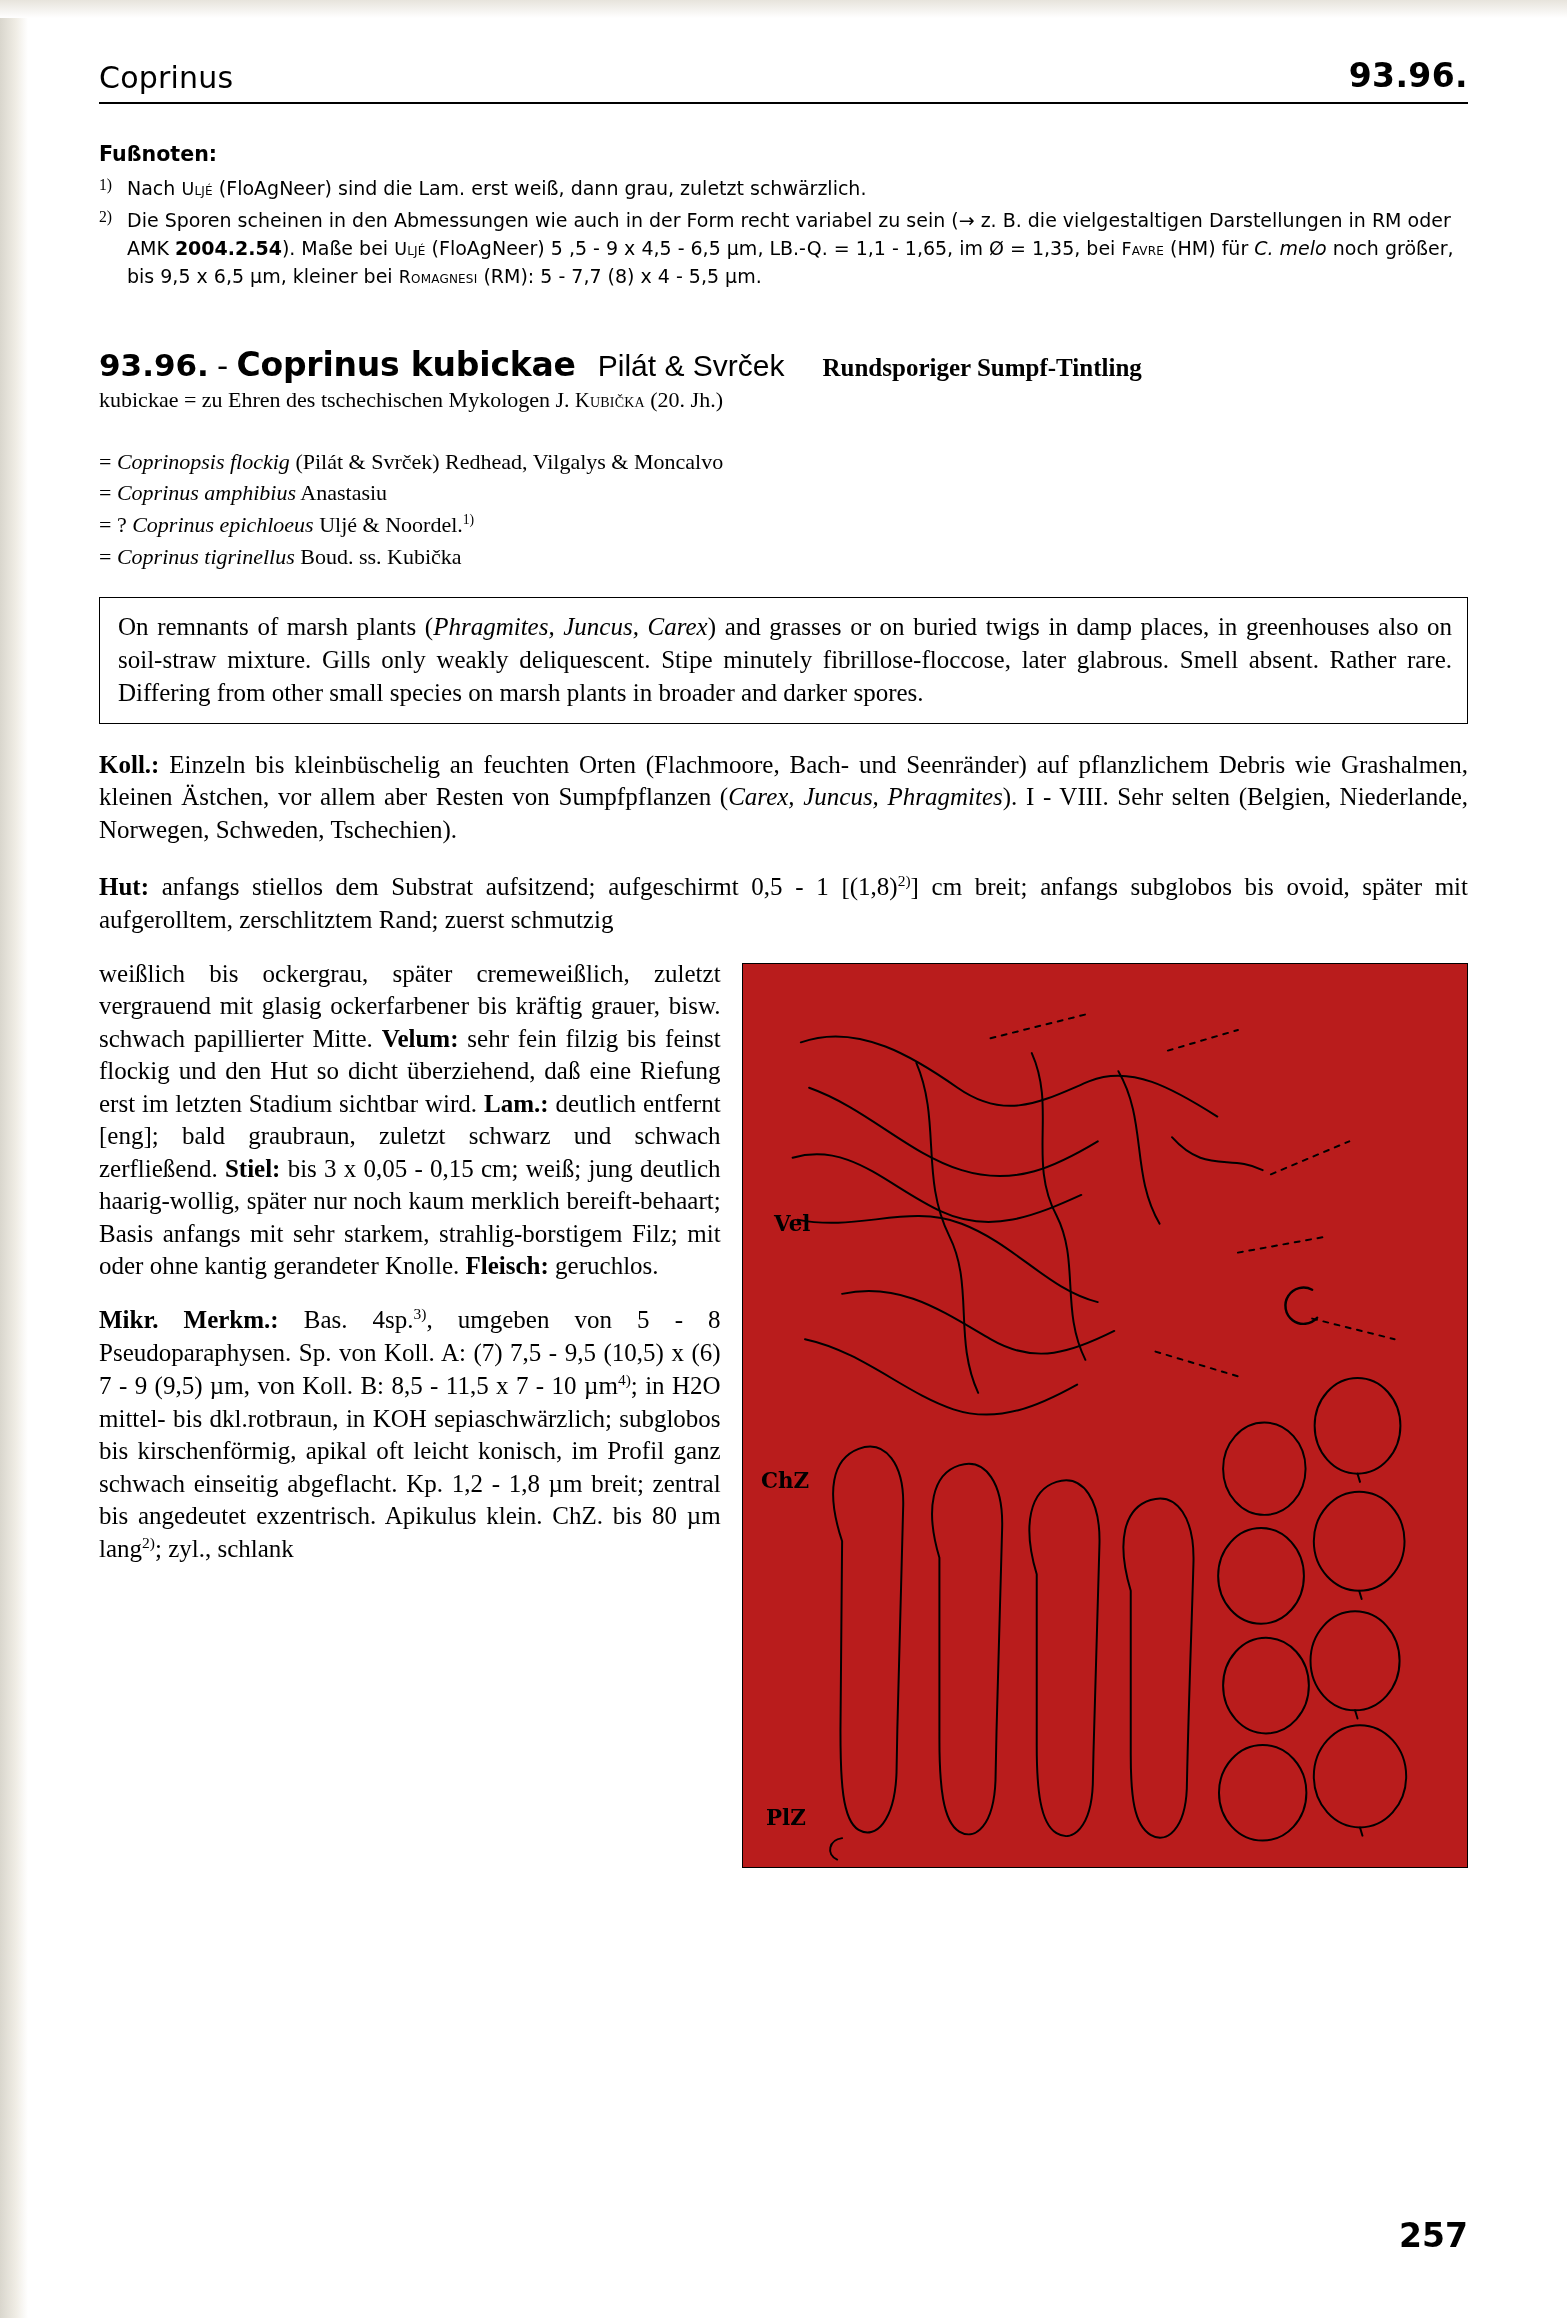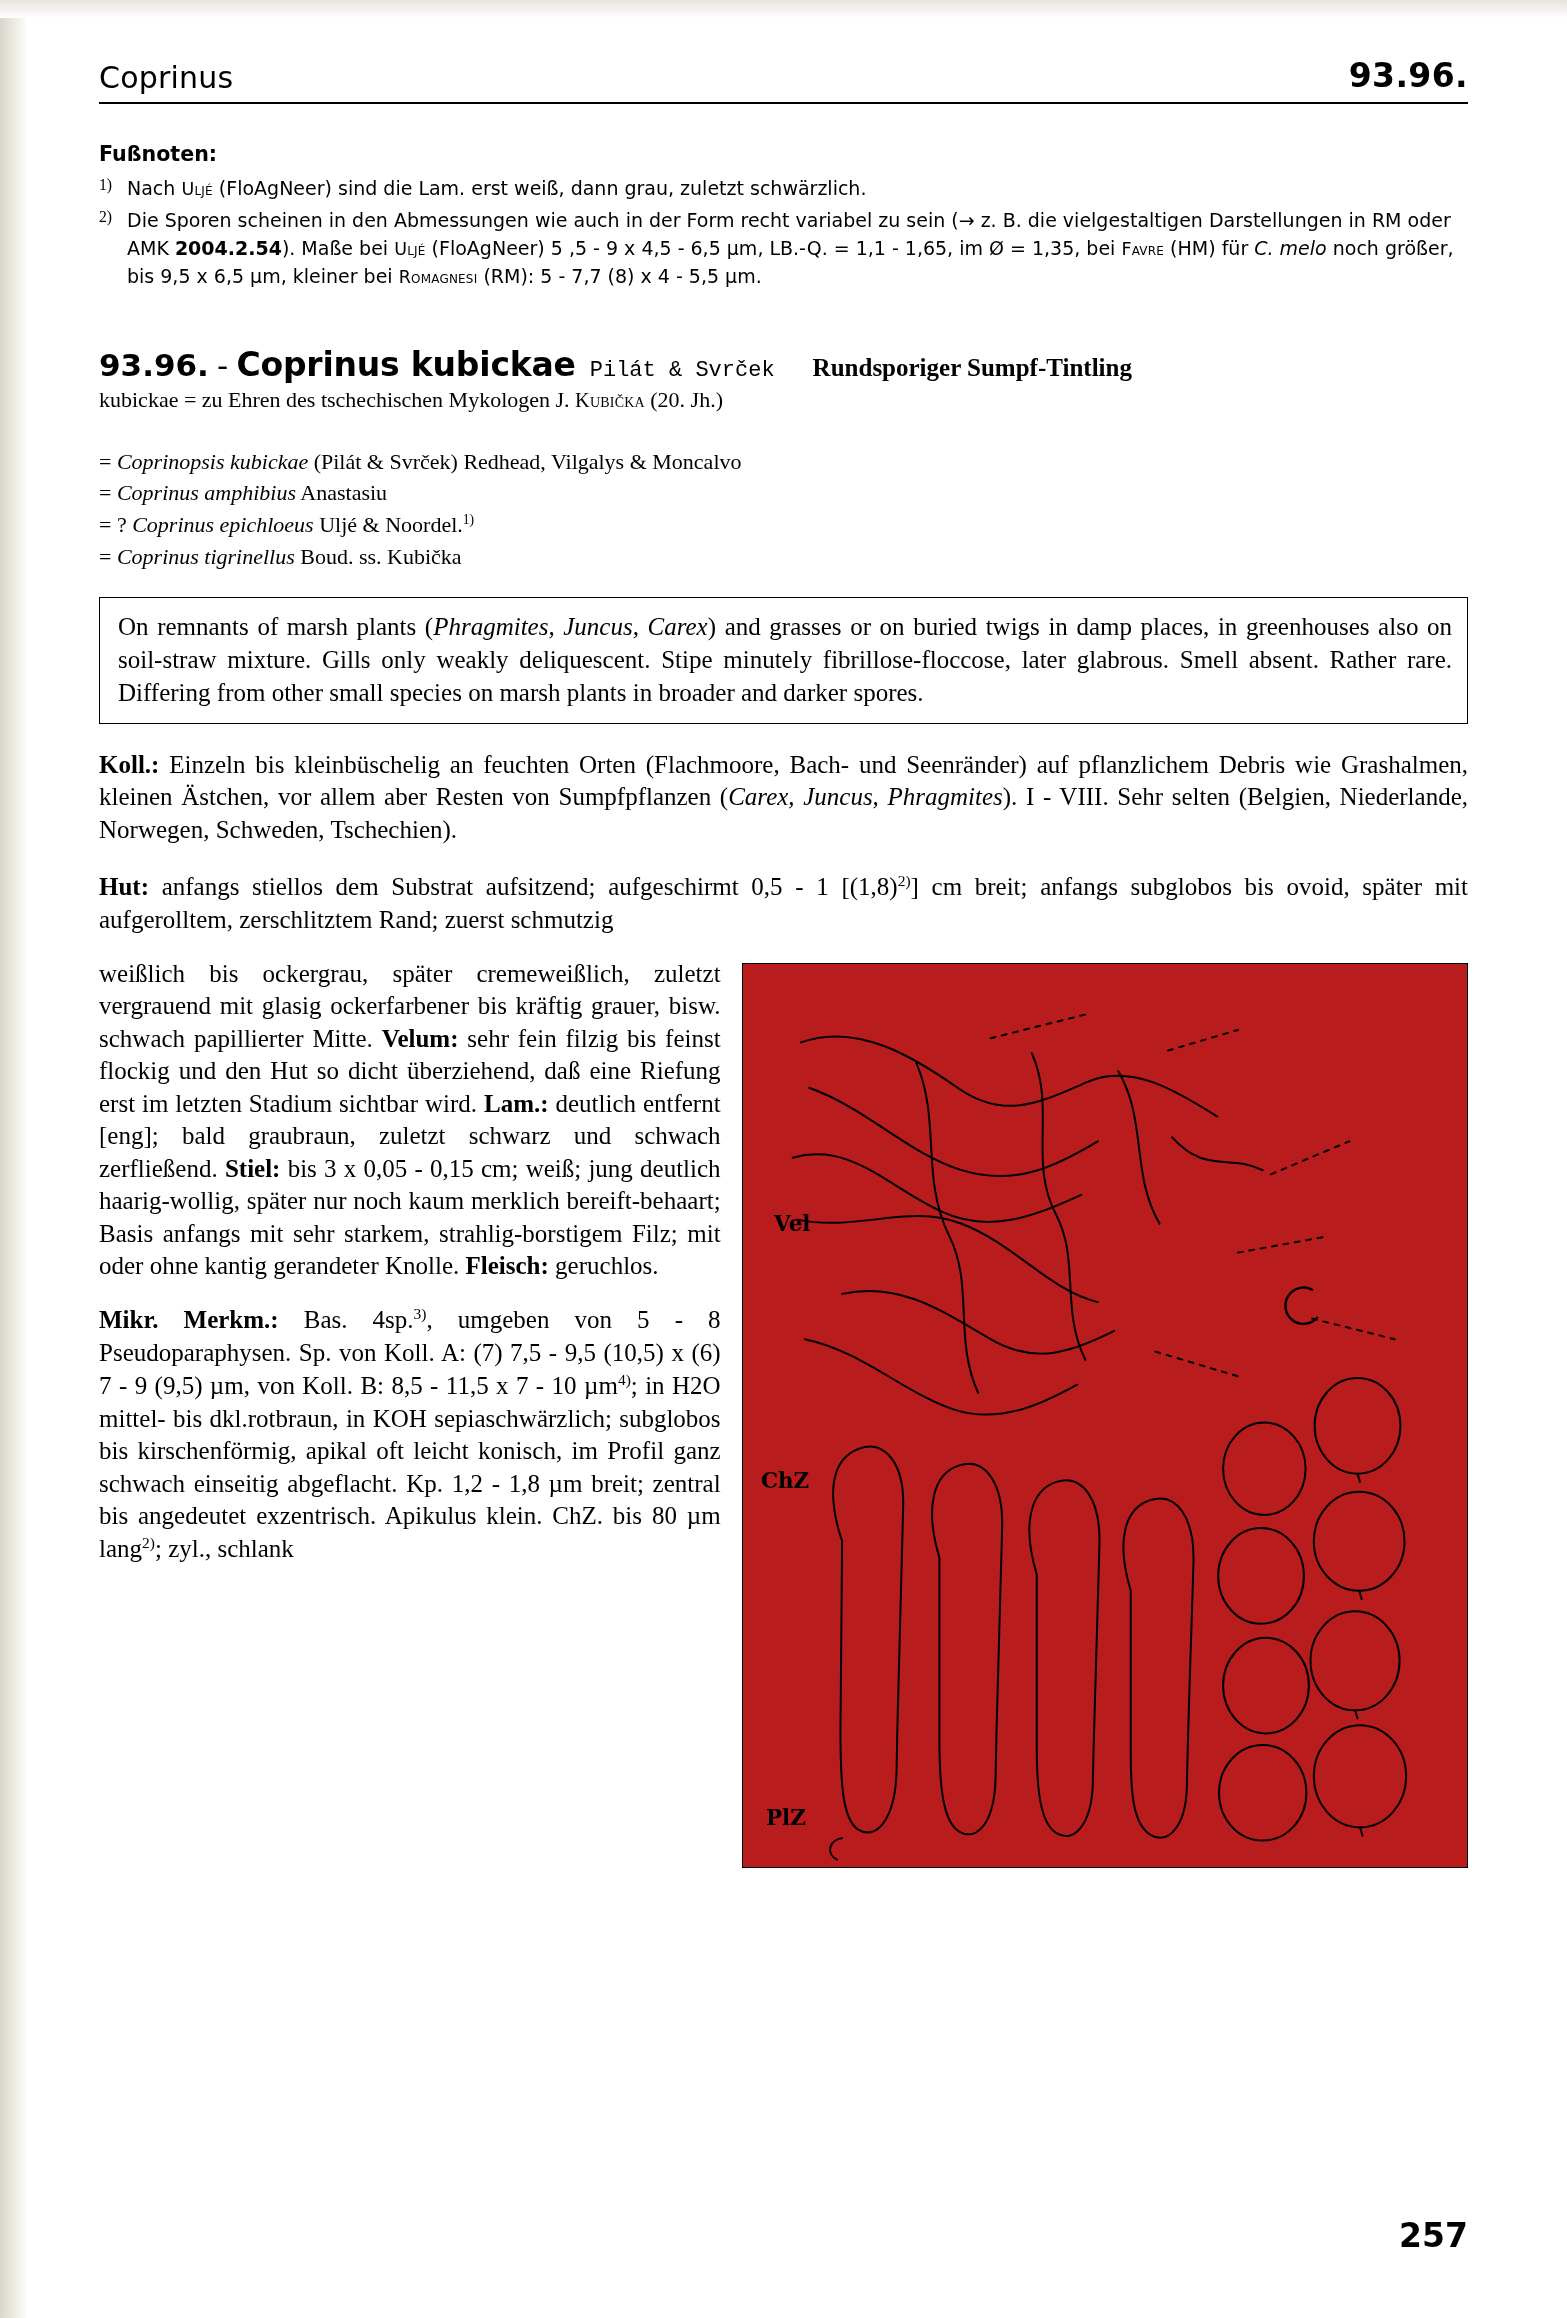--- a/index.html
+++ b/index.html
@@ -114,23 +114,23 @@
     font-size: 31px;
     margin: 0 8.2px;
   }
   .species-head .name {
     font-family: "DejaVu Sans", sans-serif;
     font-size: 33px;
     font-weight: bold;
     letter-spacing: -0.2px;
   }
   .species-head .authors {
-    font-family: Liberation Mono, monospace;
-    font-size: 22px;
-    margin-left: 14px;
+    font-family: Liberation Sans, sans-serif;
+    font-size: 30px;
+    margin-left: 22px;
   }
   .species-head .german {
     font-family: "Liberation Serif", serif;
     font-weight: bold;
     font-size: 25px;
     margin-left: 38px;
     white-space: nowrap;
   }
   .etym {
     font-size: 22px;
@@ -240,21 +240,21 @@
       <span class="authors">Pilát &amp; Svrček</span>
       <span class="german">Rundsporiger Sumpf-Tintling</span>
     </div>
     <div class="etym">
       <span>kubickae = zu Ehren des tschechischen Mykologen J. </span><span class="sc">Kubička</span><span> (20. Jh.)</span>
     </div>
 
     <div class="synonyms">
       <div>
         <span>=</span>
-        <span class="it">Coprinopsis kubickae</span><span> (Pilát &amp; Svrček) Redhead, Vilgalys &amp; Moncalvo</span>
+        <span class="it">Coprinopsis flockig</span><span> (Pilát &amp; Svrček) Redhead, Vilgalys &amp; Moncalvo</span>
       </div>
       <div>
         <span>=</span>
         <span class="it">Coprinus amphibius</span><span> Anastasiu</span>
       </div>
       <div>
         <span>= ?</span>
         <span class="it">Coprinus epichloeus</span><span> Uljé &amp; Noordel.</span><sup class="fnref">1)</sup>
       </div>
       <div>

